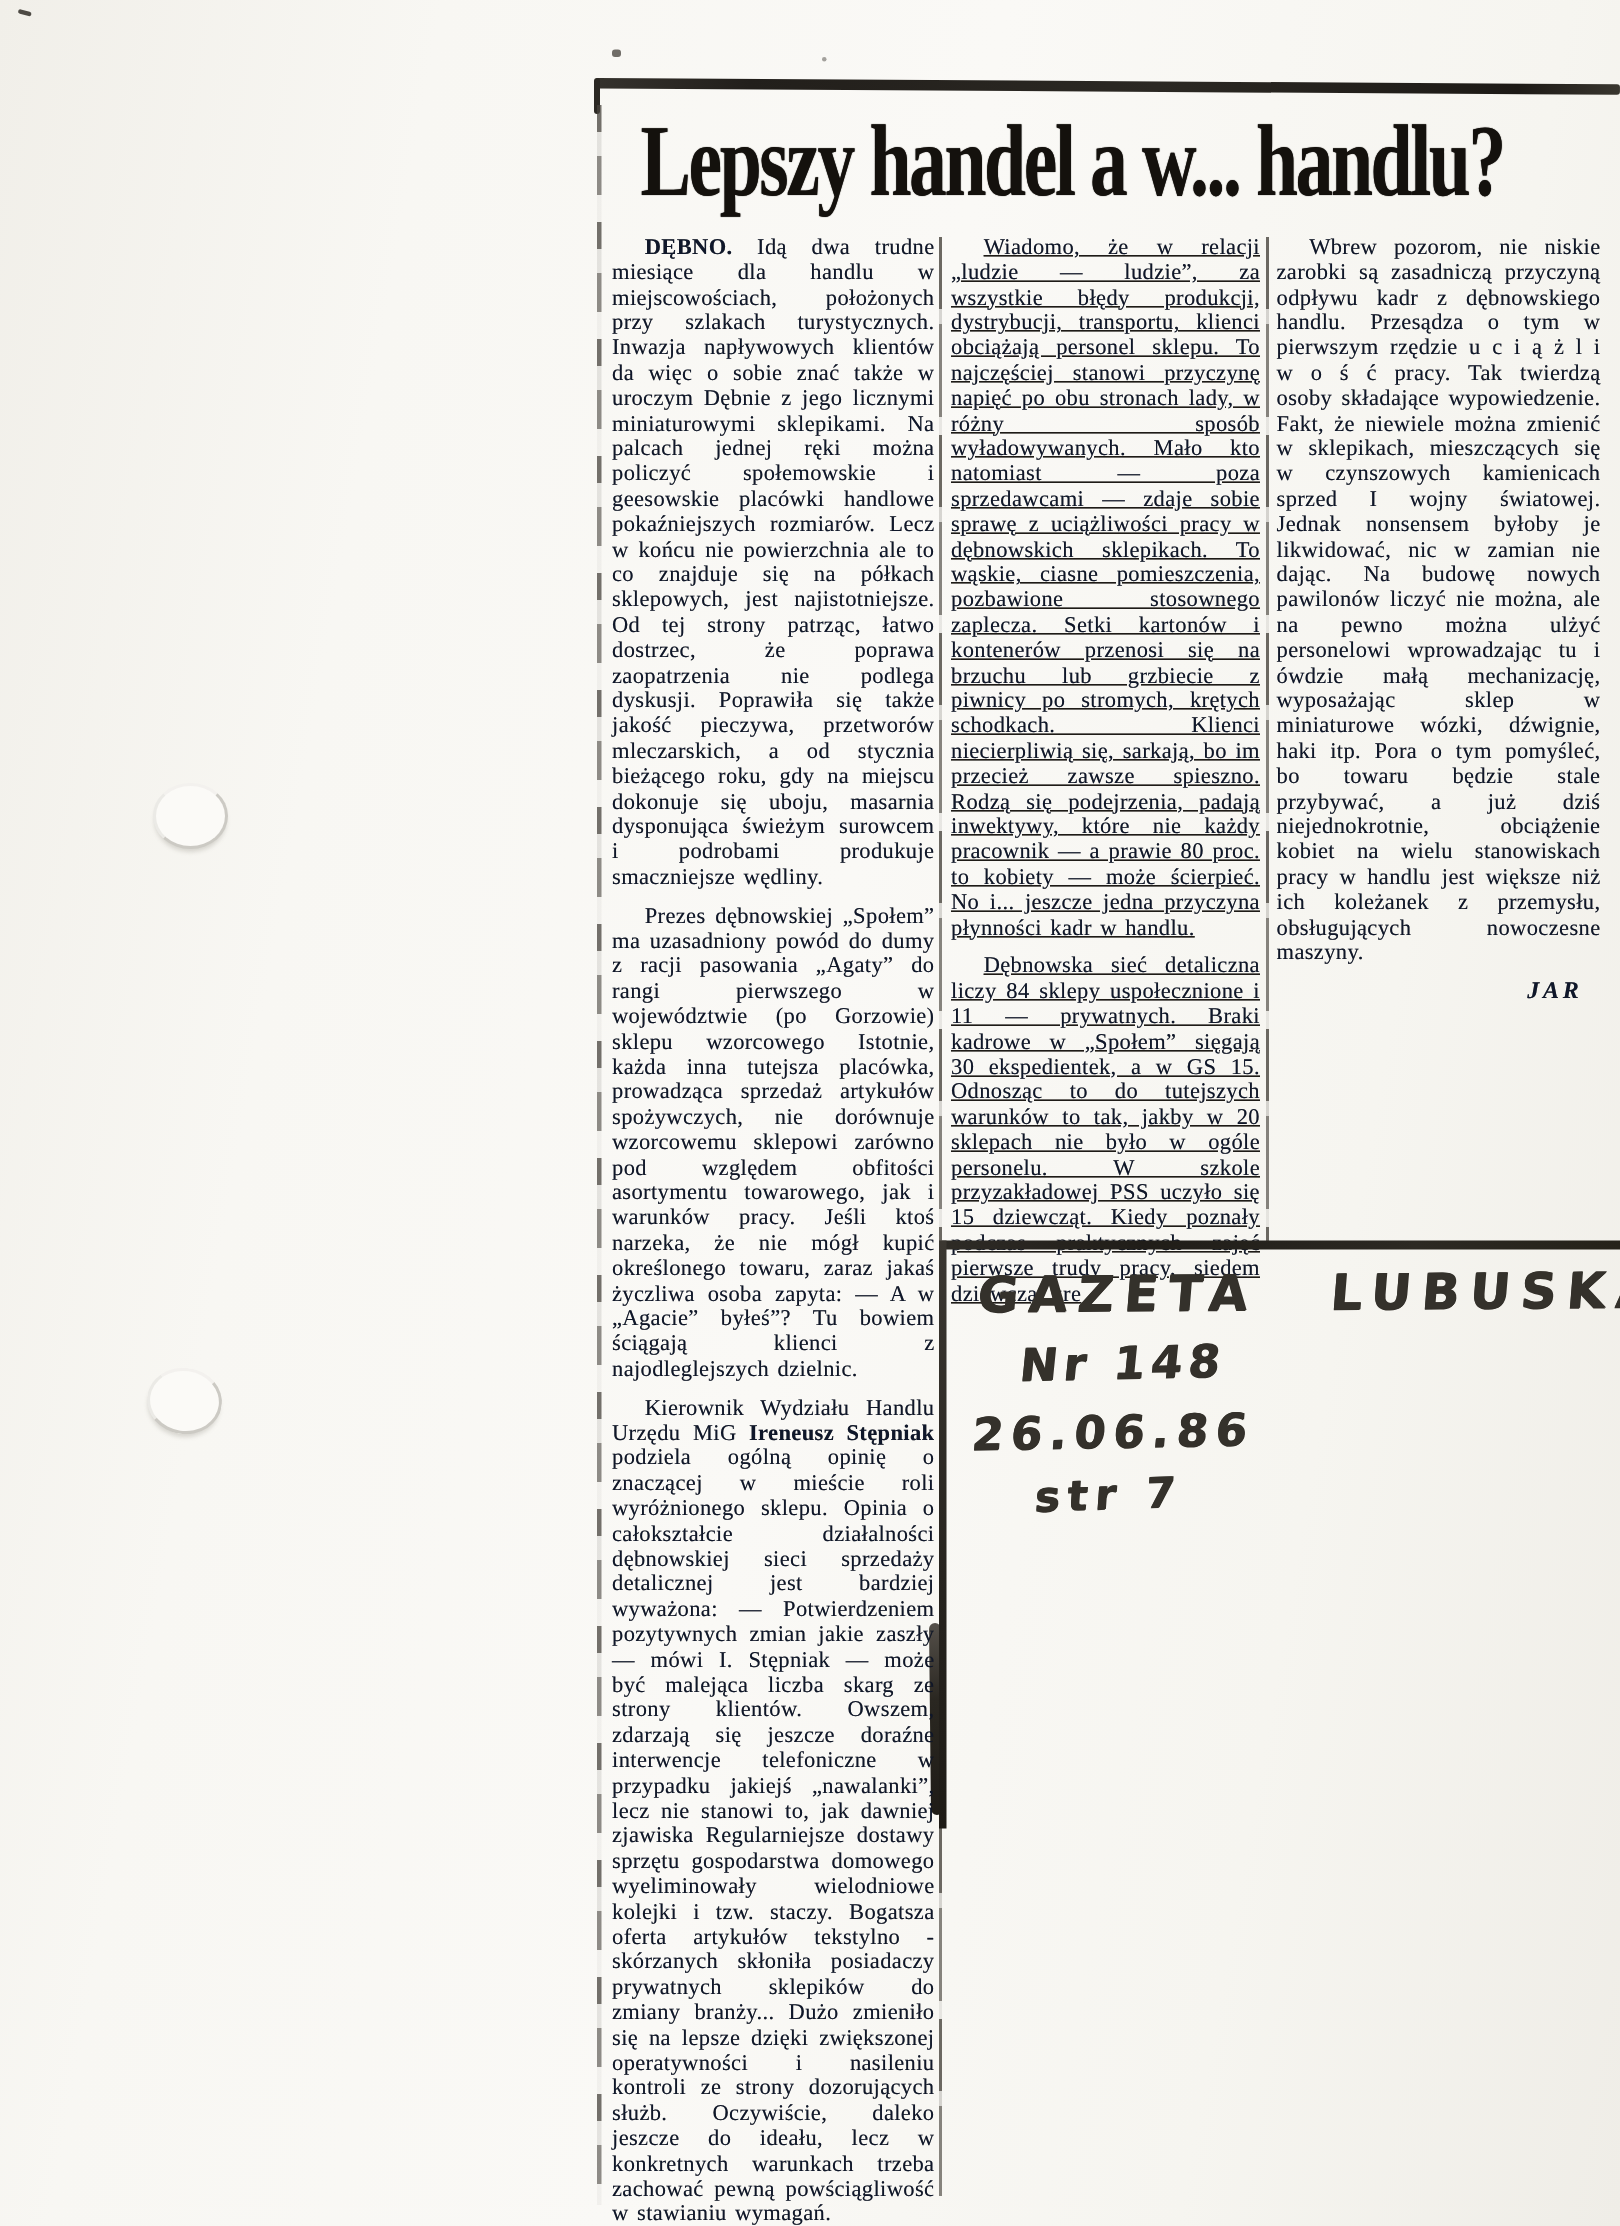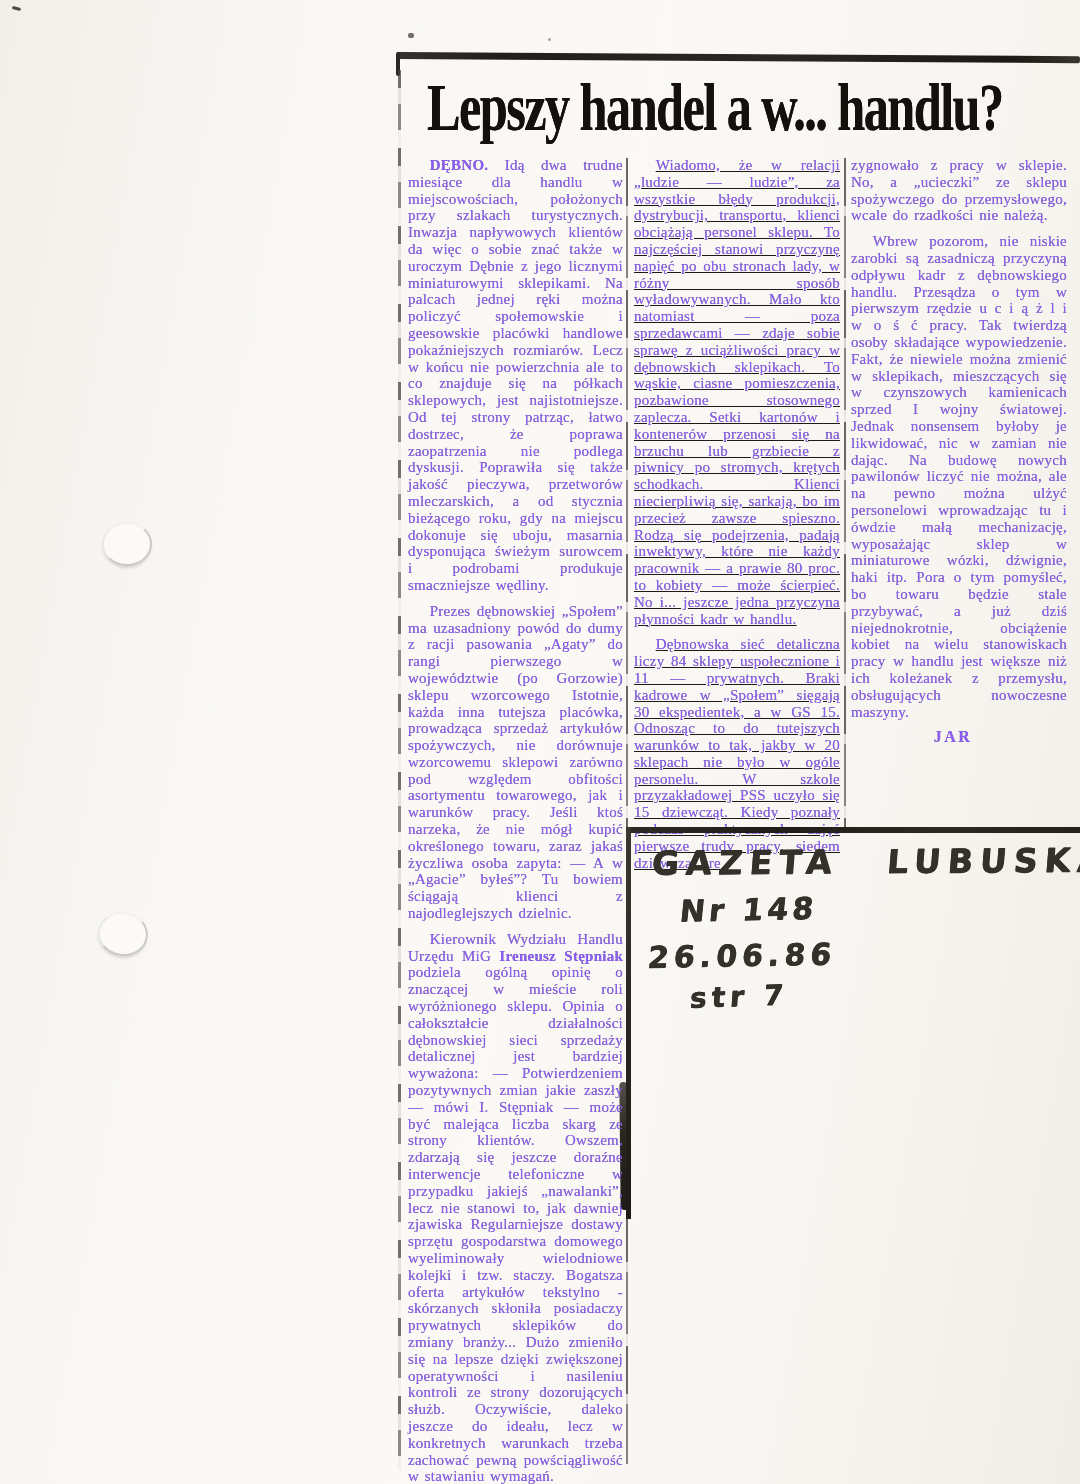--- a/index.html
+++ b/index.html
@@ -56,25 +56,25 @@
     text-shadow:0 0 .7px #14110d;
   }
   
   .col{position:absolute;top:157px;}
   .col.c1{left:408px;width:215px;}
   .col.c2{left:634px;width:206px;text-decoration:underline;}
   .col.c3{left:851px;width:216px;}
   .col p{
     margin:0 0 9px;text-align:justify;text-indent:1.45em;
     font-size:15px;line-height:16.8px;letter-spacing:.25px;word-spacing:1.6px;
-    color:#8b5cf6;text-shadow:0 0 .4px rgba(30,27,23,.55);
+    color:#0f172a;text-shadow:0 0 .4px rgba(30,27,23,.55);
   }
   .col p.noindent{text-indent:0;}
   .col p span.b{font-weight:700;}
-  .col p.sig{text-align:center;text-indent:0;font-weight:700;letter-spacing:2.5px;padding-right:12px;font-size:16px;}
+  .col p.sig{text-align:right;text-indent:0;font-weight:700;letter-spacing:2.5px;padding-right:12px;font-size:16px;font-style:italic;}
   
   .ann-top{position:absolute;left:628px;top:827px;width:452px;height:6px;
     background:linear-gradient(90deg,#2e2b26,#201d18 30%,#2c2923 70%,#252219);}
   .ann-left{position:absolute;left:626px;top:827px;width:5px;height:392px;
     background:linear-gradient(180deg,#3b3731,#26231e 60%,#1e1b16);}
   .hand{
     position:absolute;font-family:"DejaVu Sans",sans-serif;font-weight:700;color:#34312b;
     text-shadow:.6px 0 0 #34312b,0 .6px 0 #34312b;white-space:nowrap;
   }
   .hand.hw1{left:652px;top:842px;font-size:33px;letter-spacing:7px;word-spacing:30px;transform:skewX(-5deg) rotate(-.4deg);}
@@ -109,21 +109,20 @@
   <div class="col c1">
       <p><span class="b">DĘBNO.</span><span> Idą dwa trudne miesiące dla handlu w miejscowościach, położonych przy szlakach turystycznych. Inwazja napływowych klientów da więc o sobie znać także w uroczym Dębnie z jego licznymi miniaturowymi sklepikami. Na palcach jednej ręki można policzyć społemowskie i geesowskie placówki handlowe pokaźniejszych rozmiarów. Lecz w końcu nie powierzchnia ale to co znajduje się na półkach sklepowych, jest najistotniejsze. Od tej strony patrząc, łatwo dostrzec, że poprawa zaopatrzenia nie podlega dyskusji. Poprawiła się także jakość pieczywa, przetworów mleczarskich, a od stycznia bieżącego roku, gdy na miejscu dokonuje się uboju, masarnia dysponująca świeżym surowcem i podrobami produkuje smaczniejsze wędliny.</span></p>
       <p><span>Prezes dębnowskiej „Społem” ma uzasadniony powód do dumy z racji pasowania „Agaty” do rangi pierwszego w województwie (po Gorzowie) sklepu wzorcowego Istotnie, każda inna tutejsza placówka, prowadząca sprzedaż artykułów spożywczych, nie dorównuje wzorcowemu sklepowi zarówno pod względem obfitości asortymentu towarowego, jak i warunków pracy. Jeśli ktoś narzeka, że nie mógł kupić określonego towaru, zaraz jakaś życzliwa osoba zapyta: — A w „Agacie” byłeś”? Tu bowiem ściągają klienci z najodleglejszych dzielnic.</span></p>
       <p><span>Kierownik Wydziału Handlu Urzędu MiG </span><span class="b">Ireneusz Stępniak</span><span> podziela ogólną opinię o znaczącej w mieście roli wyróżnionego sklepu. Opinia o całokształcie działalności dębnowskiej sieci sprzedaży detalicznej jest bardziej wyważona: — Potwierdzeniem pozytywnych zmian jakie zaszły — mówi I. Stępniak — może być malejąca liczba skarg ze strony klientów. Owszem, zdarzają się jeszcze doraźne interwencje telefoniczne w przypadku jakiejś „nawalanki”, lecz nie stanowi to, jak dawniej zjawiska Regularniejsze dostawy sprzętu gospodarstwa domowego wyeliminowały wielodniowe kolejki i tzw. staczy. Bogatsza oferta artykułów tekstylno - skórzanych skłoniła posiadaczy prywatnych sklepików do zmiany branży... Dużo zmieniło się na lepsze dzięki zwiększonej operatywności i nasileniu kontroli ze strony dozorujących służb. Oczywiście, daleko jeszcze do ideału, lecz w konkretnych warunkach trzeba zachować pewną powściągliwość w stawianiu wymagań.</span></p>
     </div>
   <div class="col c2">
       <p><span>Wiadomo, że w relacji „ludzie — ludzie”, za wszystkie błędy produkcji, dystrybucji, transportu, klienci obciążają personel sklepu. To najczęściej stanowi przyczynę napięć po obu stronach lady, w różny sposób wyładowywanych. Mało kto natomiast — poza sprzedawcami — zdaje sobie sprawę z uciążliwości pracy w dębnowskich sklepikach. To wąskie, ciasne pomieszczenia, pozbawione stosownego zaplecza. Setki kartonów i kontenerów przenosi się na brzuchu lub grzbiecie z piwnicy po stromych, krętych schodkach. Klienci niecierpliwią się, sarkają, bo im przecież zawsze spieszno. Rodzą się podejrzenia, padają inwektywy, które nie każdy pracownik — a prawie 80 proc. to kobiety — może ścierpieć. No i... jeszcze jedna przyczyna płynności kadr w handlu.</span></p>
       <p><span>Dębnowska sieć detaliczna liczy 84 sklepy uspołecznione i 11 — prywatnych. Braki kadrowe w „Społem” sięgają 30 ekspedientek, a w GS 15. Odnosząc to do tutejszych warunków to tak, jakby w 20 sklepach nie było w ogóle personelu. W szkole przyzakładowej PSS uczyło się 15 dziewcząt. Kiedy poznały podczas praktycznych zajęć pierwsze trudy pracy, siedem dziewcząt zre</span></p>
     </div>
   <div class="col c3">
-      <p class="noindent"><span>zygnowało z pracy w sklepie. No, a „ucieczki” ze sklepu spożywczego do przemysłowego, wcale do rzadkości nie należą.</span></p>
       <p><span>Wbrew pozorom, nie niskie zarobki są zasadniczą przyczyną odpływu kadr z dębnowskiego handlu. Przesądza o tym w pierwszym rzędzie u c i ą ż l i w o ś ć pracy. Tak twierdzą osoby składające wypowiedzenie. Fakt, że niewiele można zmienić w sklepikach, mieszczących się w czynszowych kamienicach sprzed I wojny światowej. Jednak nonsensem byłoby je likwidować, nic w zamian nie dając. Na budowę nowych pawilonów liczyć nie można, ale na pewno można ulżyć personelowi wprowadzając tu i ówdzie małą mechanizację, wyposażając sklep w miniaturowe wózki, dźwignie, haki itp. Pora o tym pomyśleć, bo towaru będzie stale przybywać, a już dziś niejednokrotnie, obciążenie kobiet na wielu stanowiskach pracy w handlu jest większe niż ich koleżanek z przemysłu, obsługujących nowoczesne maszyny.</span></p>
       <p class="sig">JAR</p>
     </div>
 
   <div class="ann-top"></div>
   <div class="ann-left"></div>
 
   <div class="hand hw1">GAZETA LUBUSKA</div>
   <div class="hand hw2">Nr 148</div>
   <div class="hand hw3">26.06.86</div>

